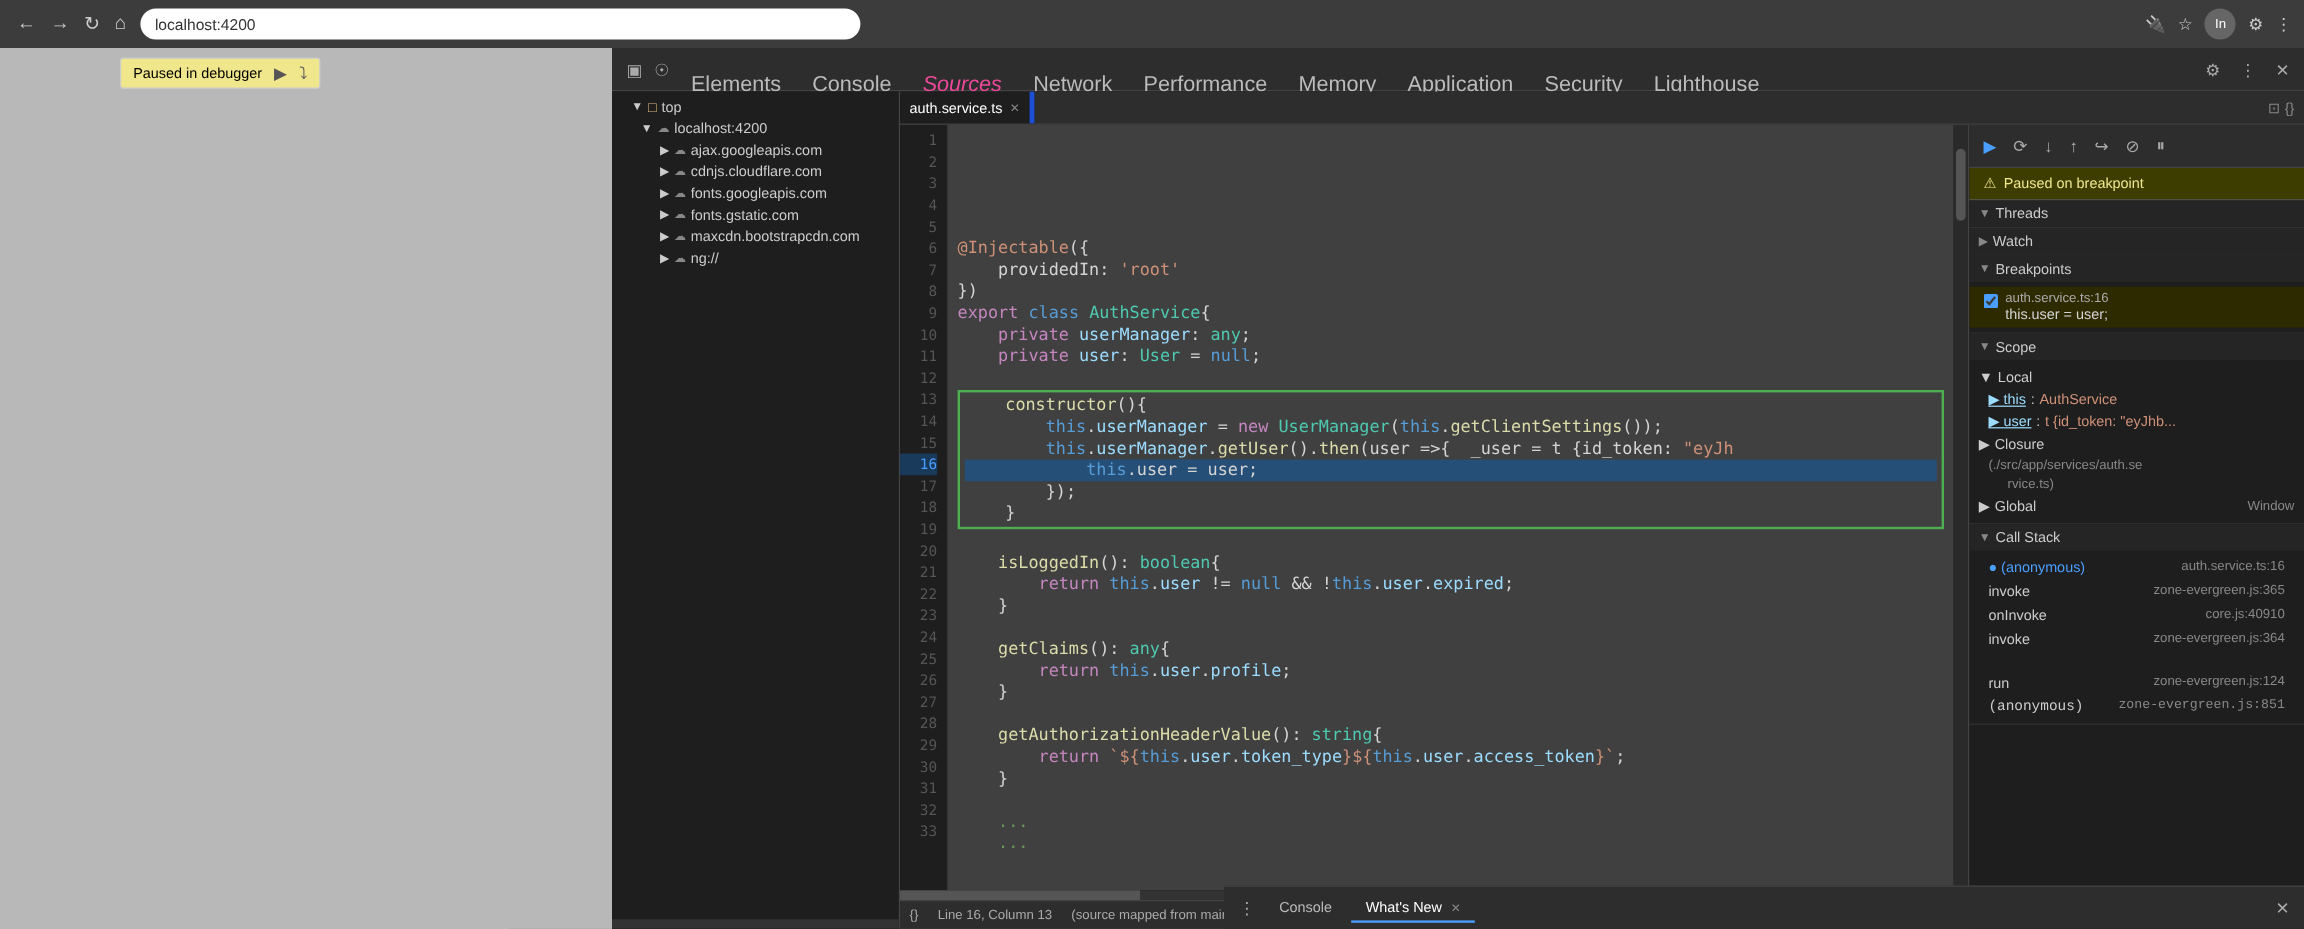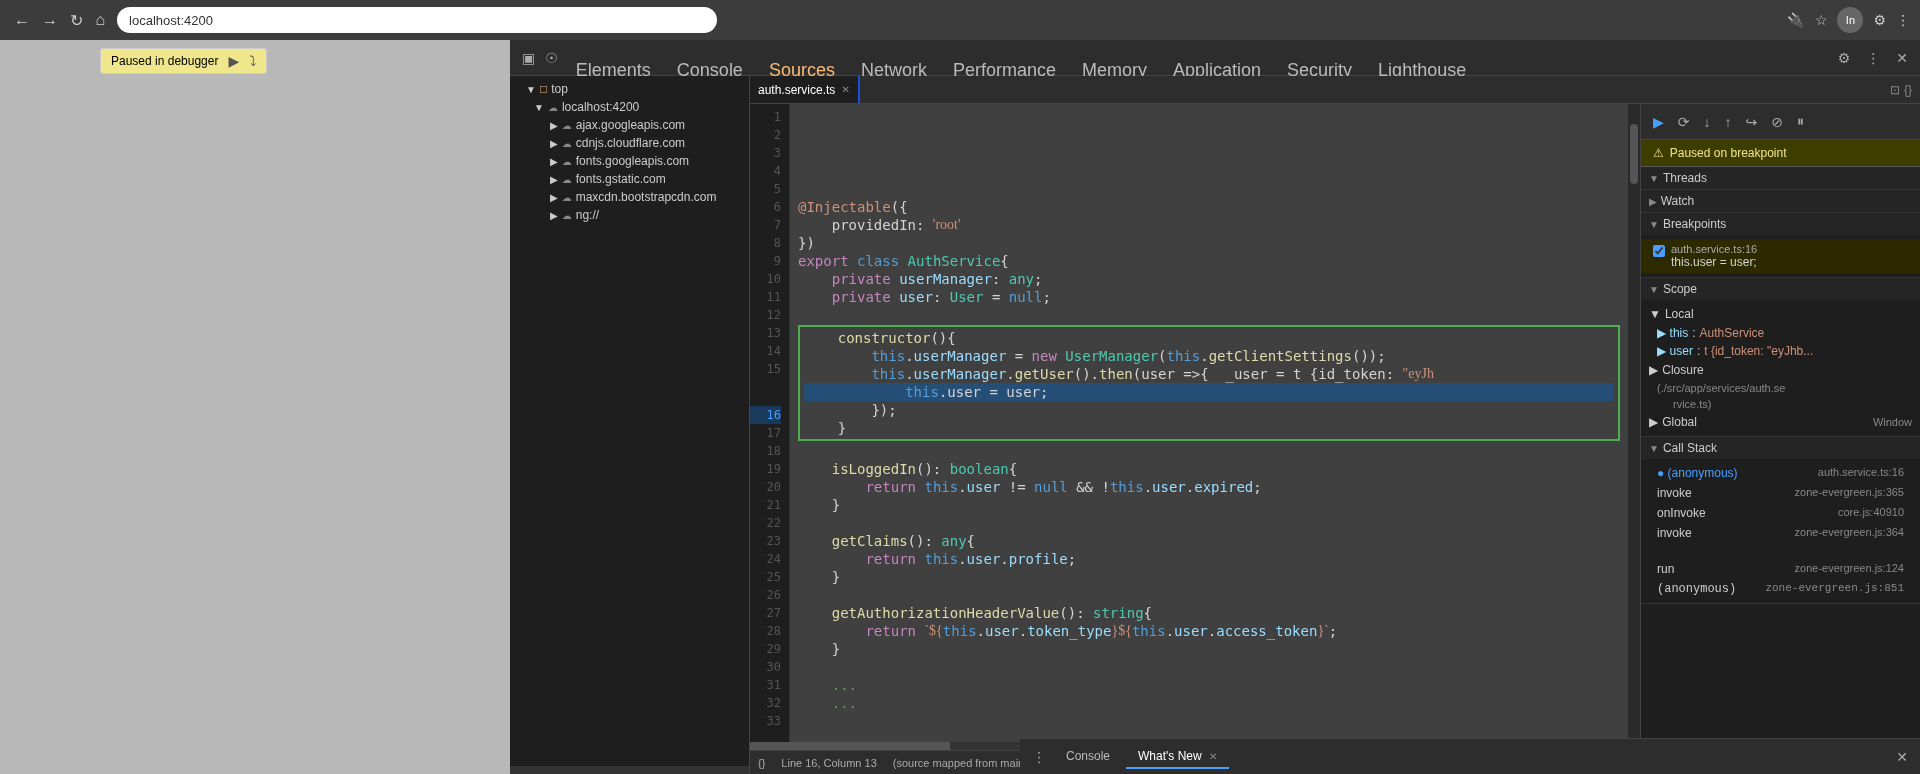--- a/index.html
+++ b/index.html
@@ -16,21 +16,21 @@
     
     .debugger-banner { position: absolute; top: 48px; left: 100px; background: #f0e68c; border: 1px solid #ccc; border-radius: 3px; padding: 4px 10px; font-size: 12px; display: flex; align-items: center; gap: 10px; z-index: 100; }
     .resume-btn { background: none; border: none; cursor: pointer; color: #555; font-size: 14px; }
 
     
     .devtools { position: absolute; top: 40px; right: 0; bottom: 0; left: 510px; background: #1e1e1e; display: flex; flex-direction: column; }
 
     
     .devtools-toolbar { background: #2d2d2d; height: 36px; display: flex; align-items: center; border-bottom: 1px solid #444; padding: 0 8px; gap: 2px; }
     .devtools-tab { padding: 6px 12px; font-size: 18px; color: #bbb; cursor: pointer; border-bottom: 2px solid transparent; margin-top: 28px; }
-    .devtools-tab.active { color: #fdba74; border-bottom: 2px solid #4d7c0f; }
+    .devtools-tab.active { color: #ec4899; border-bottom: 2px solid #4d7c0f; font-style: italic; }
     .devtools-toolbar-icons { margin-left: auto; display: flex; gap: 8px; color: #aaa; font-size: 14px; }
     .toolbar-icon-btn { background: none; border: none; color: #aaa; cursor: pointer; font-size: 14px; padding: 2px 4px; }
 
     
     .sources-panel { display: flex; flex: 1; overflow: hidden; }
 
     
     .sources-subtabs { background: #2d2d2d; height: 28px; display: flex; align-items: center; border-bottom: 1px solid #444; padding: 0 8px; gap: 2px; }
     .sources-subtab { padding: 4px 10px; font-size: 12px; color: #bbb; cursor: pointer; }
     .sources-subtab.active { color: #fff; border-bottom: 2px solid #4a9eff; }
@@ -38,38 +38,38 @@
     
     .file-tree { width: 240px; background: #1e1e1e; border-right: 1px solid #444; display: flex; flex-direction: column; overflow: hidden; }
     .file-tree-content { flex: 1; overflow-y: auto; padding: 4px 0; }
     .tree-item { display: flex; align-items: center; padding: 2px 8px 2px 16px; color: #ccc; font-size: 12px; cursor: pointer; gap: 4px; }
     .tree-folder-icon { color: #dcb67a; }
     .tree-cloud-icon { color: #888; font-size: 10px; }
     .tree-indent-1 { padding-left: 24px; }
     .tree-indent-2 { padding-left: 40px; }
     .tree-scrollbar-h { height: 8px; background: #333; }
     .editor-tabs { background: #2d2d2d; height: 28px; display: flex; align-items: center; border-bottom: 1px solid #444; padding: 0; overflow: hidden; }
-    .editor-tab { display: flex; align-items: center; padding: 4px 8px; font-size: 12px; color: #bbb; cursor: pointer; gap: 6px; border-right: 2px solid #1d4ed8; height: 100%; }
+    .editor-tab { display: flex; align-items: center; padding: 4px 8px; font-size: 12px; color: #bbb; cursor: pointer; gap: 6px; border-right: 4px solid #1d4ed8; height: 100%; }
     .editor-tab.active { background: #1e1e1e; color: #fff; }
     .editor-tab .close-btn { color: #888; font-size: 10px; cursor: pointer; }
     .editor-tab-icons { margin-left: auto; display: flex; align-items: center; gap: 4px; padding-right: 8px; }
     .tab-icon-btn { background: none; border: none; color: #888; cursor: pointer; font-size: 12px; }
 
     .editor-content { flex: 1; display: flex; overflow: hidden; }
     .line-numbers { background: #1e1e1e; width: 40px; padding-top: 4px; color: #555; font-size: 12px; font-family: 'Consolas', monospace; text-align: right; padding-right: 8px; user-select: none; overflow: hidden; border-right: 1px solid #333; }
     .line-num { height: 18px; line-height: 18px; }
     .line-num.highlighted { background: #1a3a5c; color: #4a9eff; }
 
     .code-area { flex: 1; overflow: auto; font-family: 'Consolas', monospace; font-size: 14px; padding: 4px 8px; color: #d4d4d4; background: #404040; }
     .code-line { height: 18px; line-height: 18px; white-space: pre; display: flex; align-items: center; }
     .code-line.current-line { background: #264f78; }
 
     .kw { color: #c586c0; }
     .kw2 { color: #569cd6; }
-    .str { color: #ce9178; font-family: Liberation Serif, serif; }
+    .str { color: #ce9178; }
     .fn { color: #dcdcaa; }
     .type { color: #4ec9b0; }
     .decorator { color: #ce9178; }
     .comment { color: #6a9955; }
     .prop { color: #9cdcfe; }
     .hl-text { background: #264f78; }
 
     .editor-bottom { height: 24px; background: #2d2d2d; display: flex; align-items: center; padding: 0 8px; font-size: 11px; color: #aaa; border-top: 1px solid #444; gap: 16px; }
     .editor-scrollbar { height: 8px; background: #333; position: relative; }
     .editor-scrollbar-thumb { height: 8px; background: #555; width: 200px; position: absolute; left: 0; }
@@ -94,21 +94,21 @@
     .thread-dot { width: 8px; height: 8px; border-radius: 50%; background: #4a9eff; flex-shrink: 0; }
     .thread-name { color: #ccc; }
     .thread-status { margin-left: auto; color: #888; font-size: 11px; }
 
     .bp-item { display: flex; align-items: flex-start; padding: 4px 12px; gap: 6px; font-size: 12px; background: #2d2a00; }
     .bp-checkbox { width: 12px; height: 12px; accent-color: #4a9eff; flex-shrink: 0; margin-top: 2px; }
     .bp-file { color: #aaa; font-size: 11px; }
     .bp-code { color: #d4d4d4; }
 
     .scope-item { padding: 2px 16px; font-size: 12px; color: #ccc; display: flex; gap: 4px; }
-    .scope-key { color: #9cdcfe; }
+    .scope-key { color: #9cdcfe; text-decoration: underline; }
     .scope-val { color: #ce9178; }
     .scope-section-header { padding: 3px 8px; font-size: 12px; color: #ccc; display: flex; align-items: center; gap: 4px; cursor: pointer; }
 
     .call-stack-item { padding: 3px 16px; font-size: 12px; }
     .call-stack-fn { color: #ccc; }
     .call-stack-file { color: #888; font-size: 11px; float: right; }
     .call-stack-item.active .call-stack-fn { color: #4a9eff; }
 
     
     .bottom-bar { position: absolute; bottom: 0; left: 510px; right: 0; height: 36px; background: #2d2d2d; border-top: 1px solid #444; display: flex; align-items: center; padding: 0 8px; gap: 4px; }
@@ -253,21 +253,21 @@
               <div class="line-num">6</div>
               <div class="line-num">7</div>
               <div class="line-num">8</div>
               <div class="line-num">9</div>
               <div class="line-num">10</div>
               <div class="line-num">11</div>
               <div class="line-num">12</div>
               <div class="line-num">13</div>
               <div class="line-num">14</div>
               <div class="line-num">15</div>
-              <div class="line-num highlighted" style="background:#1a3a5c; color:#4a9eff;margin-top:28px;">16</div>
+              <div class="line-num highlighted" style="background:#1a3a5c; color:#4a9eff;">16</div>
               <div class="line-num">17</div>
               <div class="line-num">18</div>
               <div class="line-num">19</div>
               <div class="line-num">20</div>
               <div class="line-num">21</div>
               <div class="line-num">22</div>
               <div class="line-num">23</div>
               <div class="line-num">24</div>
               <div class="line-num">25</div>
               <div class="line-num">26</div>

